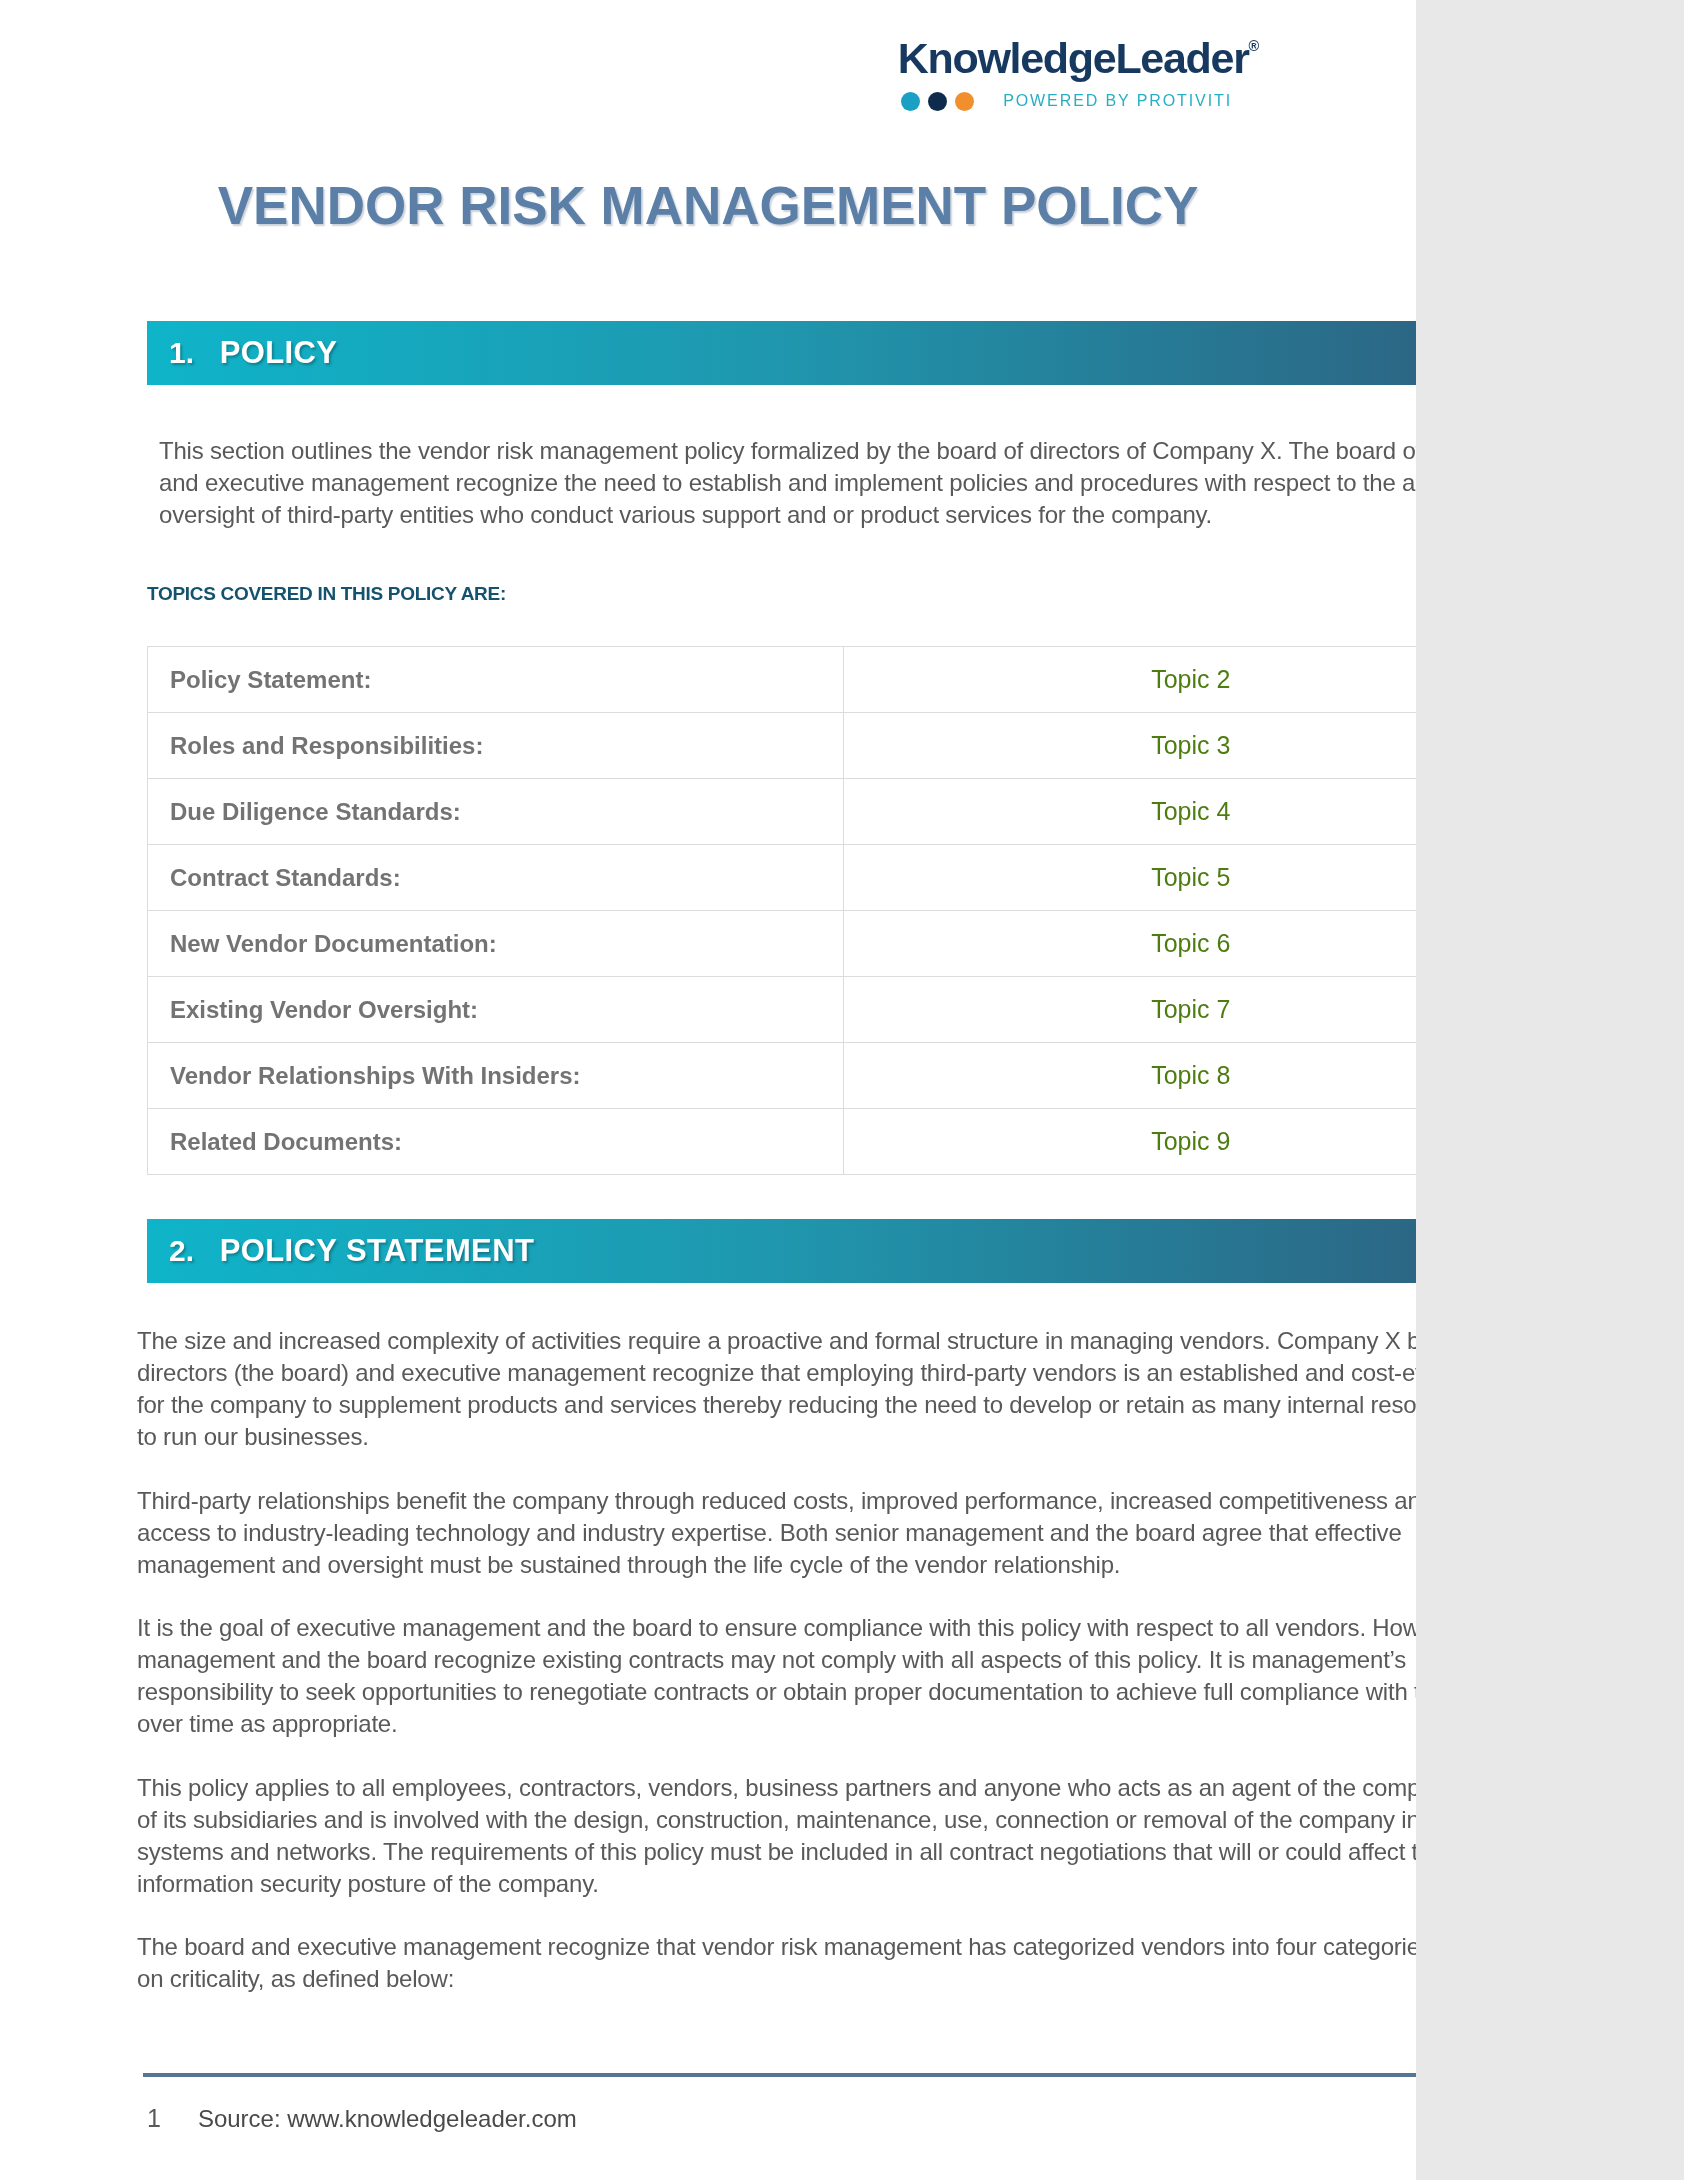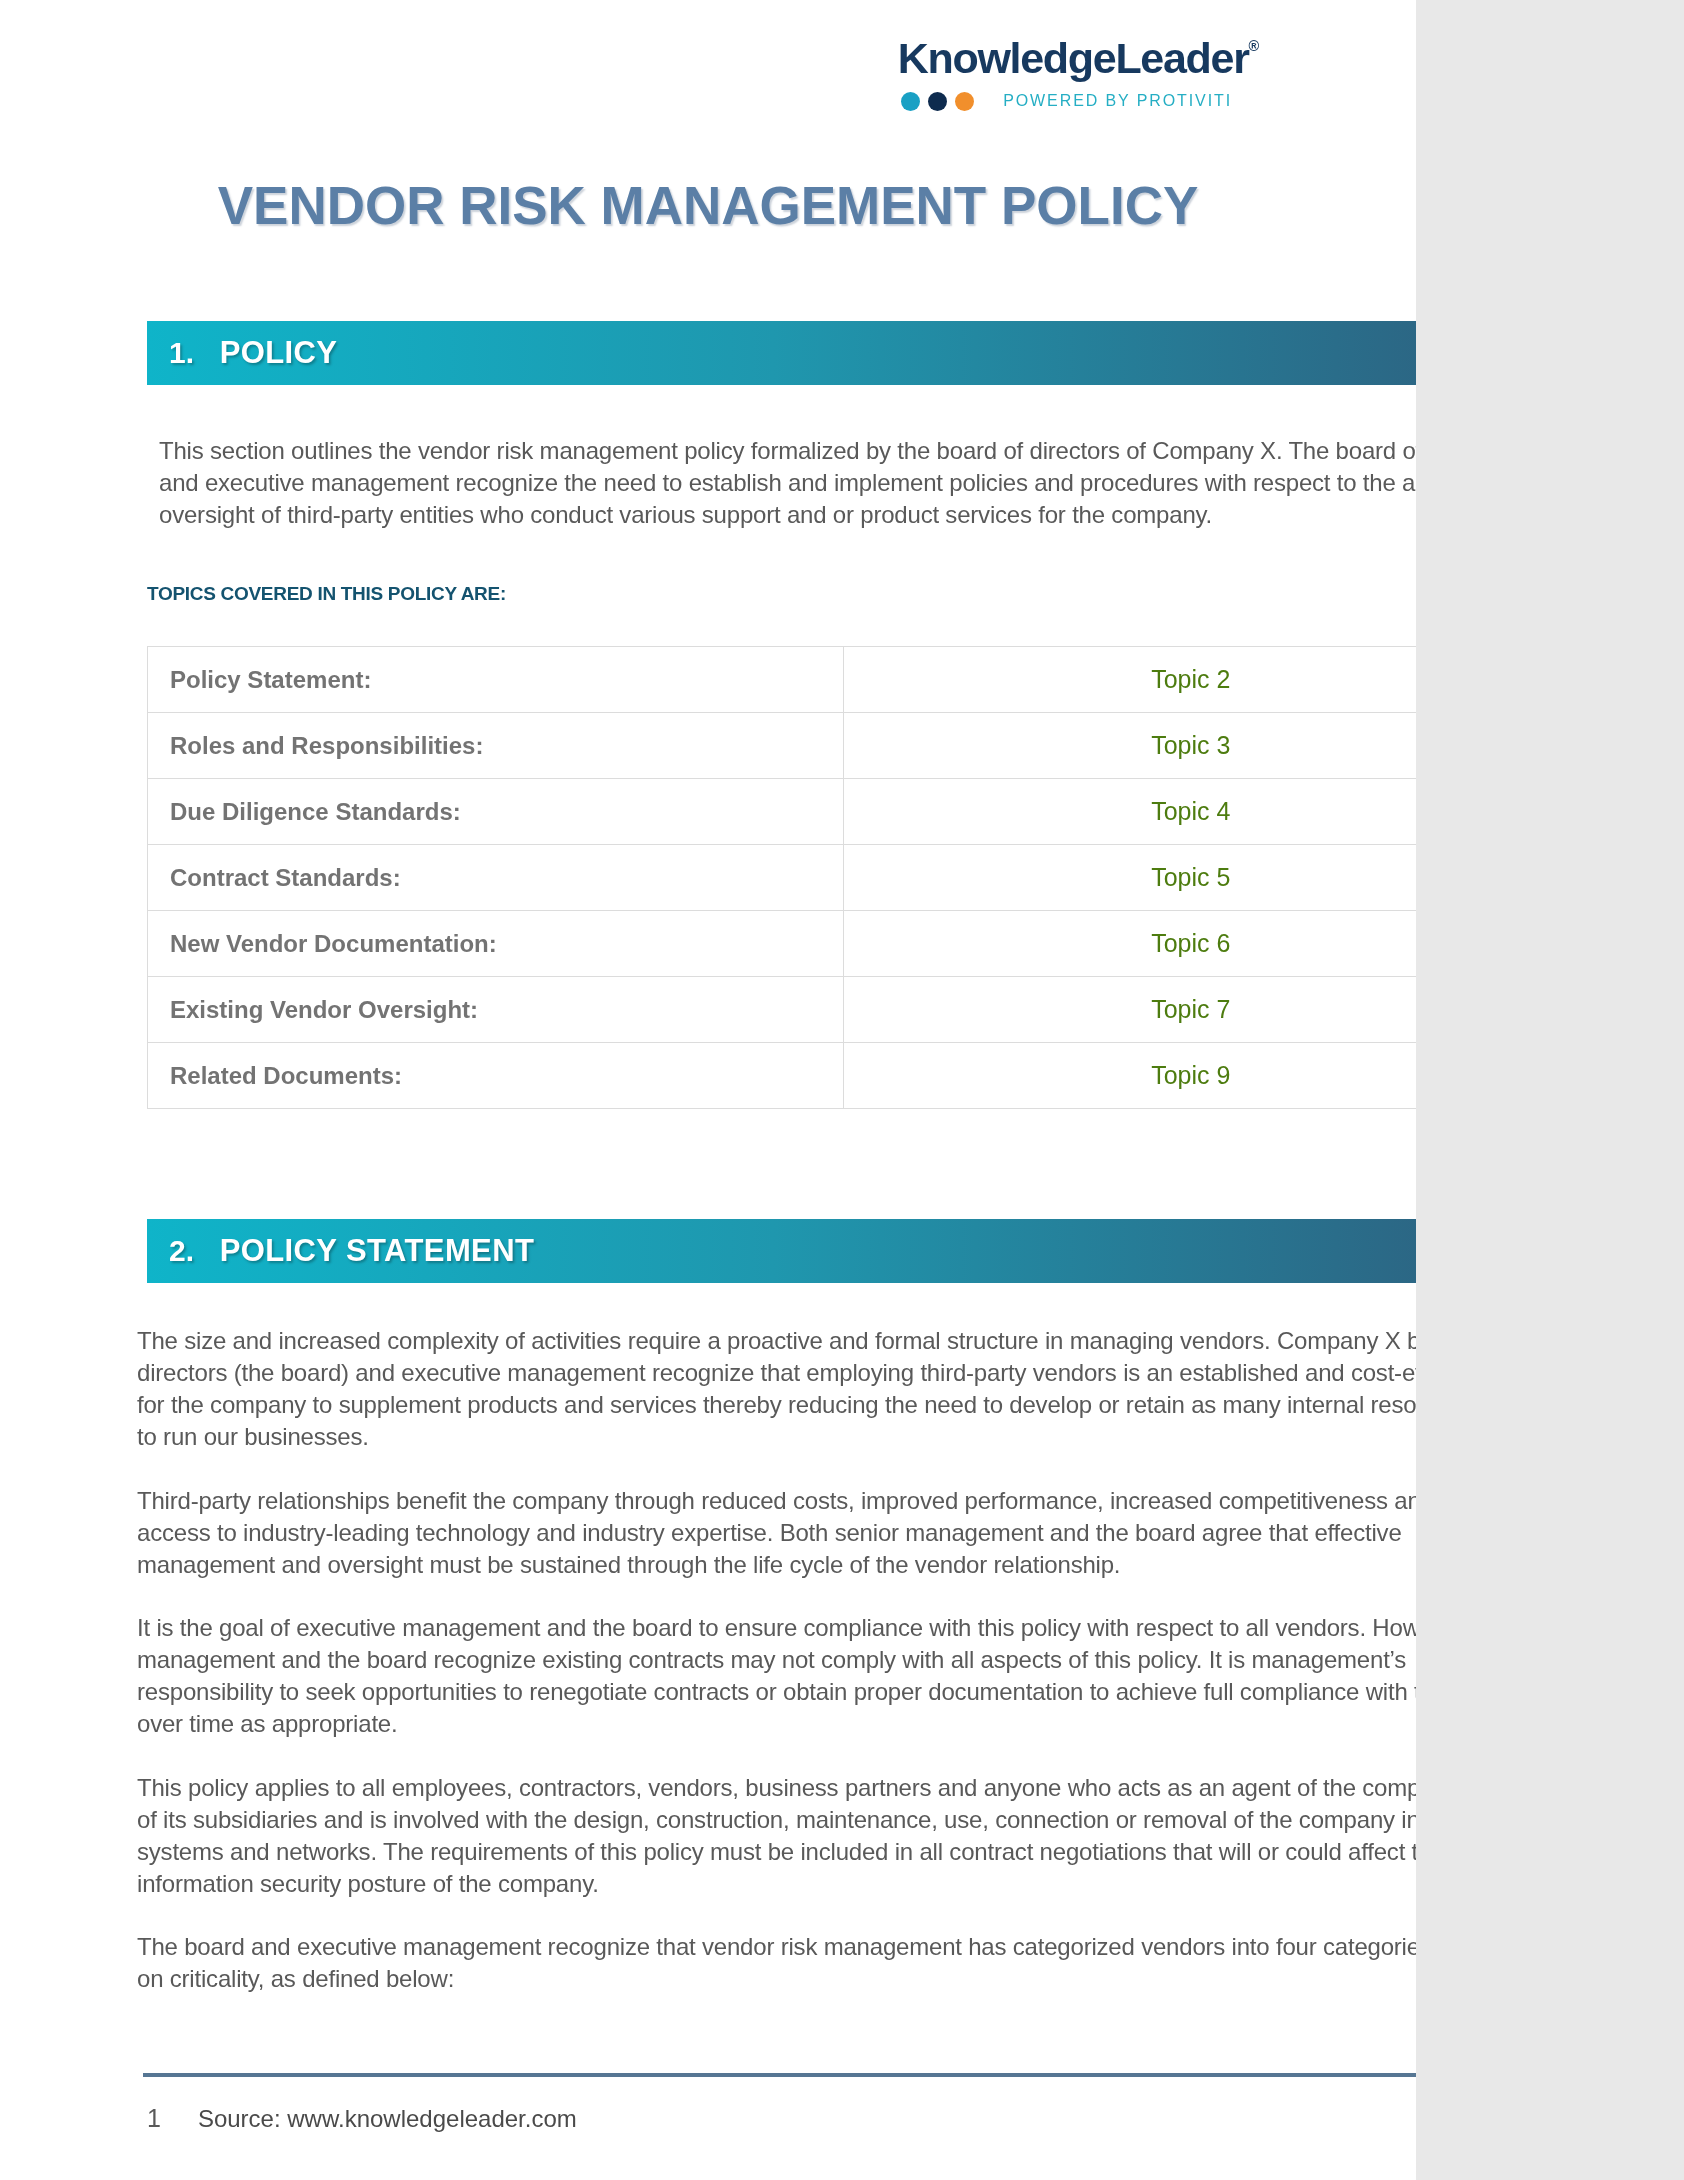--- a/index.html
+++ b/index.html
@@ -136,20 +136,24 @@
       </tr>
       <tr>
         <td class="t-label">New Vendor Documentation:</td>
         <td class="t-value">Topic 6</td>
       </tr>
       <tr>
         <td class="t-label">Existing Vendor Oversight:</td>
         <td class="t-value">Topic 7</td>
       </tr>
       <tr>
+        <td class="t-label">Vendor Relationships With Insiders:</td>
+        <td class="t-value">Topic 8</td>
+      </tr>
+      <tr>
         <td class="t-label">Related Documents:</td>
         <td class="t-value">Topic 9</td>
       </tr>
     </tbody>
   </table>
 
   <div class="section-bar bar-policy">
     <span class="sec-num">2.</span>
     <span class="sec-label">POLICY STATEMENT</span>
   </div>

